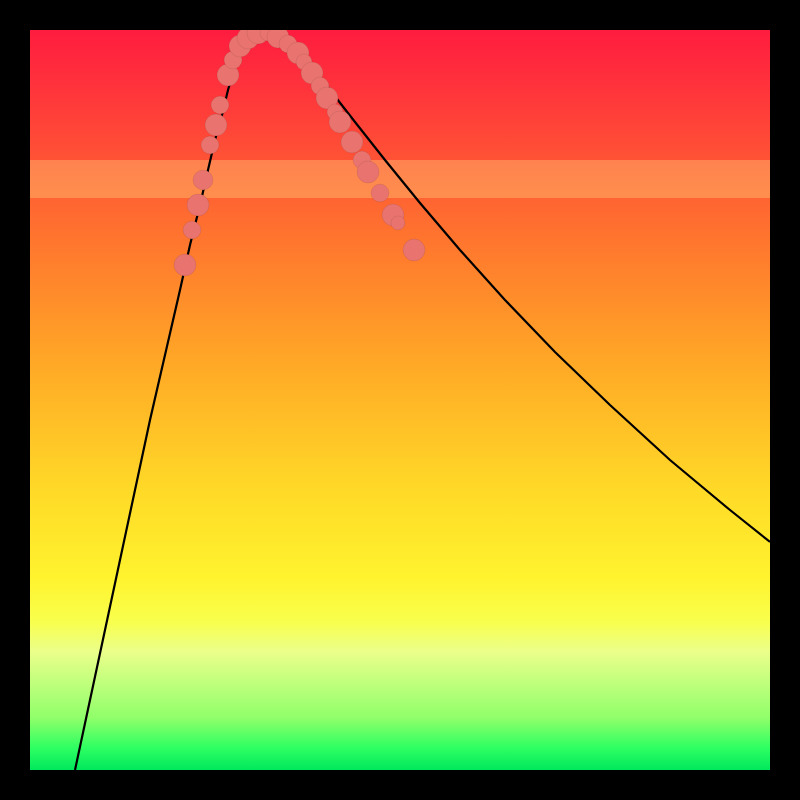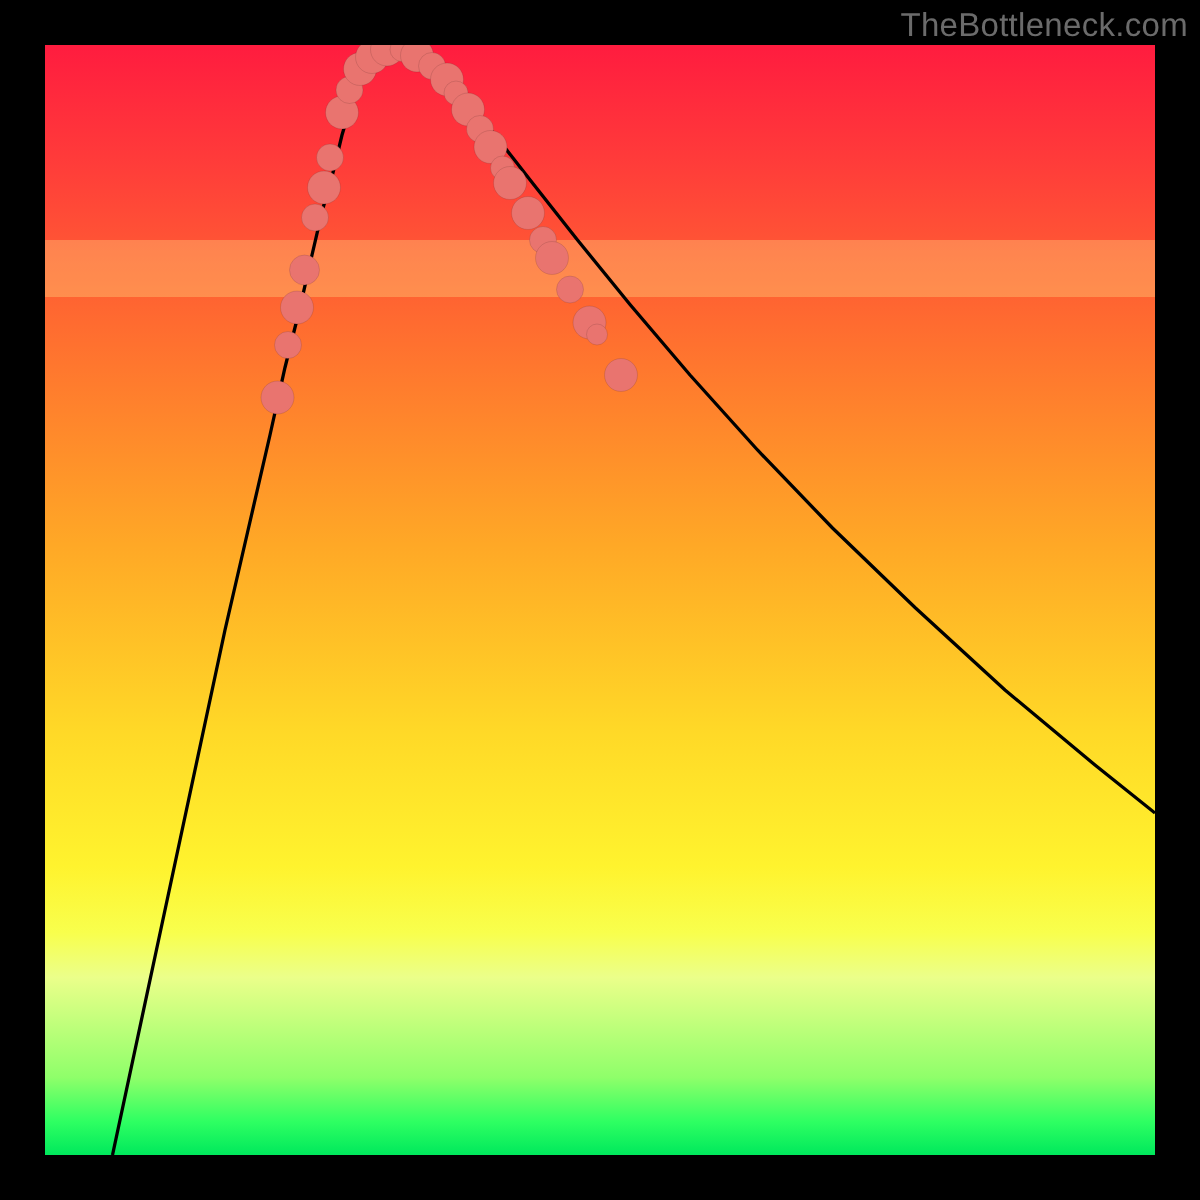--- a/index.html
+++ b/index.html
@@ -61,21 +61,20 @@
   .dot {
     fill: #e9746f;
     stroke: rgba(0,0,0,0.15);
     stroke-width: 0.5;
   }
 </style>
 </head>
 <body>
 
 <div class="frame">
-  <div class="watermark">TheBottleneck.com</div>
 
   <div class="plot">
     <svg class="curve" viewBox="0 0 740 740" preserveAspectRatio="none">
       <g id="band-layer">
           <rect x="0" y="130" width="740" height="38" fill="rgba(255,255,150,0.28)"></rect>
         </g>
       <path id="main-curve" fill="none" stroke="#000" stroke-width="2.2" d="M45 740 L60 670 L75 600 L90 530 L105 460 L120 390 L135 325 L150 260 L160 215 L170 175 L178 140 L185 110 L192 85 L198 60 L204 40 L210 24 L216 13 L222 7 L230 3 L240 4 L252 10 L265 20 L280 35 L300 60 L325 92 L355 130 L390 173 L430 220 L475 270 L525 322 L580 375 L640 430 L700 480 L740 512"></path>
       <g id="dots-layer">
           <circle cx="155" cy="235" r="11" class="dot"></circle>
           <circle cx="162" cy="200" r="9" class="dot"></circle>

